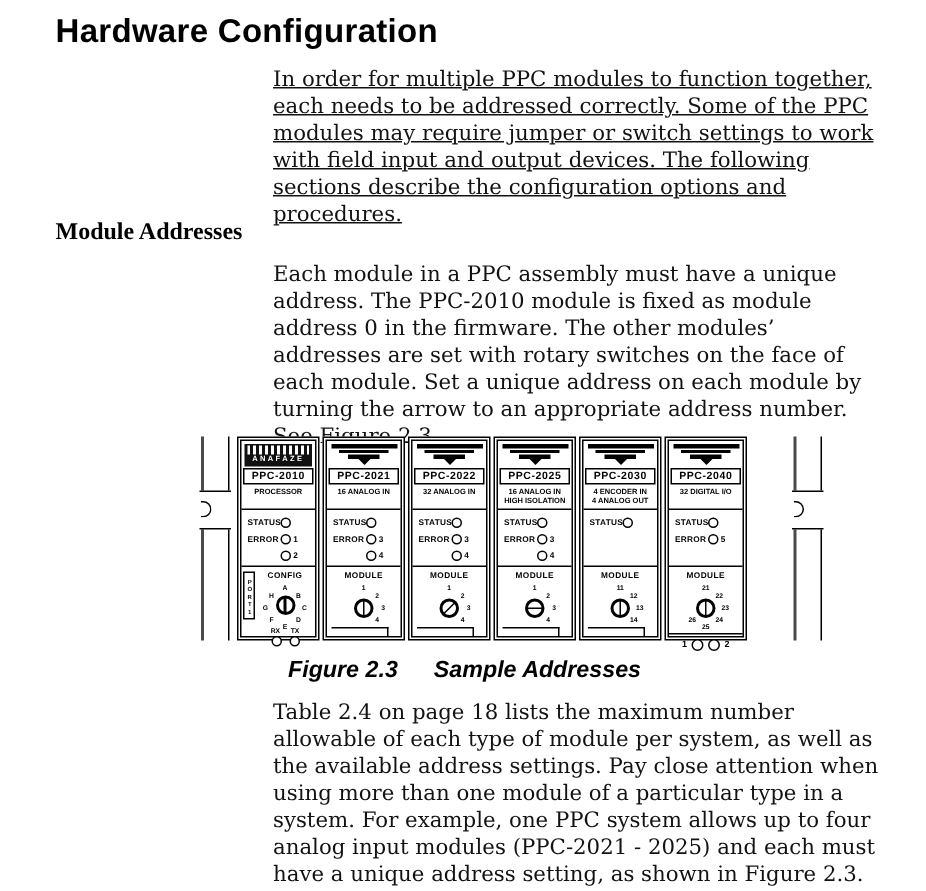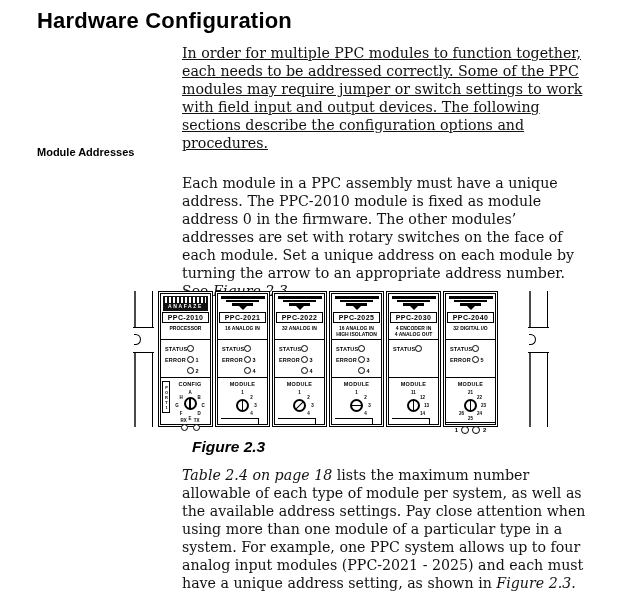--- a/index.html
+++ b/index.html
@@ -8,28 +8,28 @@
     position:relative; width:617px; height:594px; overflow:hidden;
     font-family:"DejaVu Serif", serif; color:#121212;
   }
   .h1 {
     position:absolute; left:37px; top:8px;
     font-family:"Liberation Sans", sans-serif; font-weight:bold;
     font-size:22px; color:#000; letter-spacing:0.2px;
   }
   .h2 {
     position:absolute; left:37px; top:146px;
-    font-family:Liberation Sans, sans-serif; font-weight:bold;
-    font-size:11px; color:#000;
+    font-family:Liberation Serif, serif; font-weight:bold;
+    font-size:16px; color:#000;
   }
   .para { position:absolute; left:182px; width:410px; font-size:14.2px; line-height:18px; }
   .p1 { top:44px;text-decoration:underline; }
   .p2 { top:174px; }
   .p3 { top:466px; }
-  .em { font-style:italic; }
+  .em { }
 
   
   .figure { position:absolute; left:0; top:291px; width:617px; height:138px; }
 
   .rail { position:absolute; top:0; height:136px; width:19px; }
   .rail-left  { left:134px; }
   .rail-right { left:529px; }
   .rail-line-a { position:absolute; left:0; top:0; width:2px; height:100%; background:#4a4a4a; }
   .rail-line-b { position:absolute; right:0; top:0; width:1.5px; height:100%; background:#000; }
   .rail-notch {
@@ -434,17 +434,18 @@
     <div class="rail-line-b"></div>
     <div class="rail-notch">
       <div class="rail-clip"></div>
     </div>
   </div>
 
 </div>
 
 <div class="caption">
   <span>Figure 2.3</span>
+  <span>Sample Addresses</span>
 </div>
 
 <div class="para p3">
   <span class="em">Table 2.4 on page 18</span><span> lists the maximum number allowable of each type of module per system, as well as the available address settings. Pay close attention when using more than one module of a particular type in a system. For example, one PPC system allows up to four analog input modules (PPC-2021 - 2025) and each must have a unique address setting, as shown in </span><span class="em">Figure 2.3</span><span>.</span>
 </div>
 
 </body></html>

